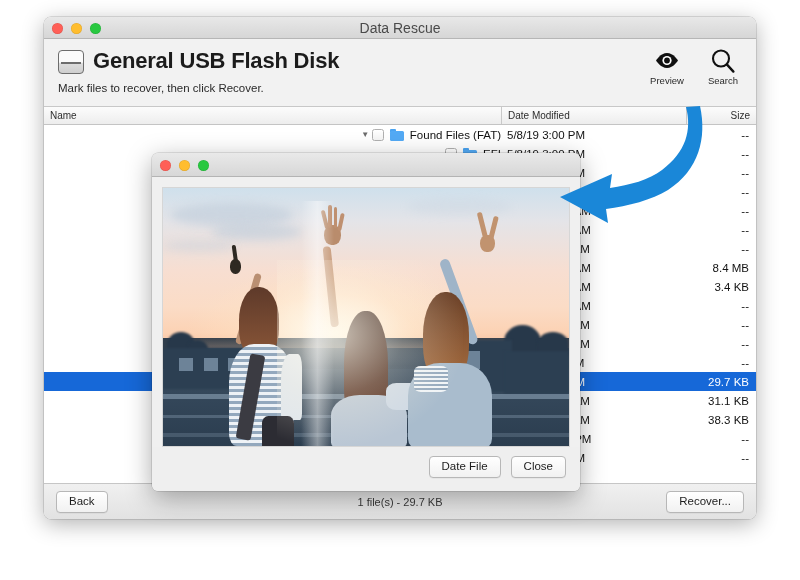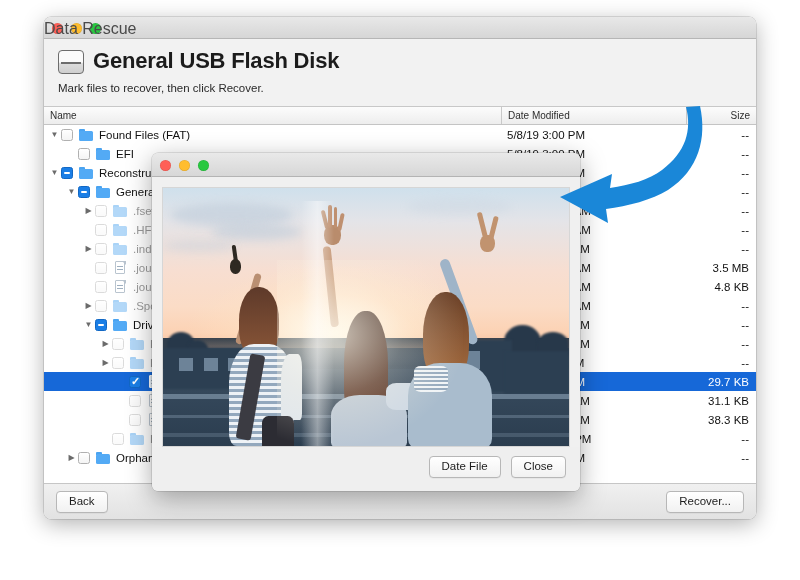--- a/index.html
+++ b/index.html
@@ -34,21 +34,22 @@
   .traffic {
     position: absolute; left: 8px; top: 6px;
     display: flex; gap: 8px;
   }
   .tl { width: 11px; height: 11px; border-radius: 50%; }
   .tl.red    { background: #ff5f57; box-shadow: inset 0 0 0 0.5px rgba(0,0,0,.12); }
   .tl.yellow { background: #ffbd2e; box-shadow: inset 0 0 0 0.5px rgba(0,0,0,.12); }
   .tl.green  { background: #28c840; box-shadow: inset 0 0 0 0.5px rgba(0,0,0,.12); }
   .win-title {
     position: absolute; left: 0; right: 0; top: 3px;
-    font-size: 16px; color: #4a4a4a;
+    text-align: center;
+    font-size: 14px; color: #4a4a4a;
   }
 
   
   .header {
     flex: 0 0 68px;
     background: #f2f2f2;
     border-bottom: 1px solid #c8c8c8;
     position: relative;
     padding: 7px 14px 0 14px;
   }
@@ -120,20 +121,21 @@
     align-items: center;
     font-size: 11.5px;
     color: #121212;
     position: relative;
   }
   .row.selected { background: #1668d8; color: #ffffff; }
   .row .namecell {
     flex: 1; display: flex; align-items: center;
     overflow: hidden; white-space: nowrap;
     padding-left: 4px;
+    justify-content: flex-end;
   }
   .row .datecell {
     width: 185px; padding-left: 6px;
     font-size: 11.5px;
   }
   .row .sizecell {
     width: 70px; padding-right: 7px; text-align: right;
     font-size: 11.5px;
   }
 
@@ -367,20 +369,41 @@
       <div class="disk-icon">
         <div class="body"></div>
           <div class="slot"></div>
       </div>
       <div>
         <div class="app-title">General USB Flash Disk</div>
       </div>
     </div>
     <div class="app-subtitle">Mark files to recover, then click Recover.</div>
 
+    <div class="header-tools">
+      <div class="tool">
+        <div class="glyph">
+          <svg width="26" height="17" viewBox="0 0 26 17">
+            <path d="M13 1C6.5 1 2 8.5 2 8.5S6.5 16 13 16s11-7.5 11-7.5S19.5 1 13 1z" fill="#111"></path>
+            <circle cx="13" cy="8.5" r="4.6" fill="#fff"></circle>
+            <circle cx="13" cy="8.5" r="2.9" fill="#111"></circle>
+          </svg>
+        </div>
+        <div class="lbl">Preview</div>
+      </div>
+      <div class="tool">
+        <div class="glyph">
+          <svg width="26" height="26" viewBox="0 0 26 26">
+            <circle cx="11" cy="10.5" r="8" fill="none" stroke="#111" stroke-width="2.1"></circle>
+            <line x1="16.8" y1="16.4" x2="23.4" y2="23.6" stroke="#111" stroke-width="2.4" stroke-linecap="round"></line>
+          </svg>
+        </div>
+        <div class="lbl">Search</div>
+      </div>
+    </div>
   </div>
 
   <div class="col-head">
     <div class="c-name">Name</div>
     <div class="c-date">Date Modified</div>
     <div class="c-size">Size</div>
   </div>
 
   <div class="file-list" id="file-list">
       <div class="row">
@@ -480,36 +503,36 @@
           <span class="cbox  dim"></span>
           <span class="ficon doc dim">
             <span class="pg"></span>
             <span class="fold"></span>
             <span class="ln" style="top:5px"></span>
             <span class="ln" style="top:8px"></span>
           </span>
           <span class="rname dim">.journal</span>
         </div>
         <div class="datecell">5/8/18 10:27 AM</div>
-        <div class="sizecell">3.5 MB</div>
+        <div class="sizecell">8.4 MB</div>
       </div>
       <div class="row">
         <div class="namecell" style="padding-left: 38px;">
           <span class="twisty none"></span>
           <span class="cbox  dim"></span>
           <span class="ficon doc dim">
             <span class="pg"></span>
             <span class="fold"></span>
             <span class="ln" style="top:5px"></span>
             <span class="ln" style="top:8px"></span>
           </span>
           <span class="rname dim">.journal_info</span>
         </div>
         <div class="datecell">5/8/18 10:27 AM</div>
-        <div class="sizecell">4.8 KB</div>
+        <div class="sizecell">3.4 KB</div>
       </div>
       <div class="row">
         <div class="namecell" style="padding-left: 38px;">
           <span class="twisty closed"></span>
           <span class="cbox  dim"></span>
           <span class="ficon folder dim">
             <span class="tab"></span>
             <span class="bd"></span>
           </span>
           <span class="rname dim">.Spotlight-V100</span>
@@ -624,20 +647,21 @@
           </span>
           <span class="rname">Orphaned Files</span>
         </div>
         <div class="datecell">5/8/19 3:00 PM</div>
         <div class="sizecell">--</div>
       </div>
     </div>
 
   <div class="bottombar">
     <div class="btn">Back</div>
+    <div class="status-center">1 file(s) - 29.7 KB</div>
     <div class="spacer"></div>
     <div class="btn">Recover...</div>
   </div>
 </div>
 
 <div id="preview-window">
   <div class="pv-titlebar">
     <div class="pv-traffic">
       <span class="tl red"></span>
       <span class="tl yellow"></span>

